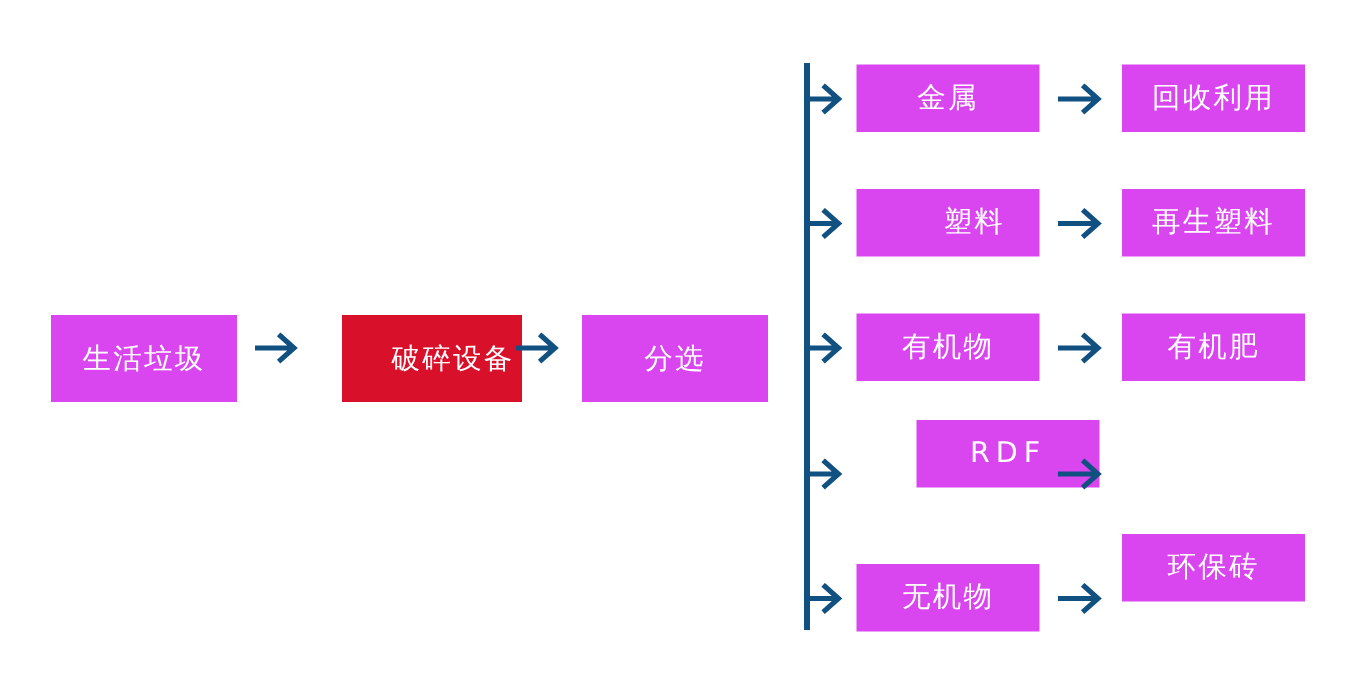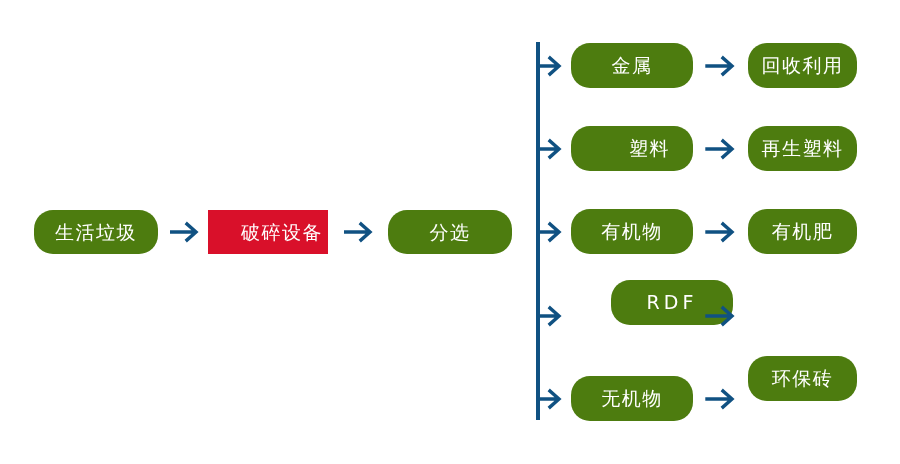--- a/index.html
+++ b/index.html
@@ -31,34 +31,34 @@
     box-sizing: border-box;
     color: #ffffff;
     font-size: 19px;
     font-weight: 500;
     letter-spacing: 1.5px;
     line-height: 1;
     text-align: center;
     white-space: nowrap;
     user-select: none;
   }
-  .node.blue { background: #4d7c0f; border-radius: 19px; }
+  .node.blue { background: #d946ef; }
   .node.red  { background: #d9102a; }
   .node.latin { letter-spacing: 4px; font-size: 19px; }
 
   
-  .main-node { height: 44px; top: 210px; }
+  .main-node { height: 58px; top: 210px; }
   .n-waste   { left: 34px;  width: 124px; }
-  .n-crusher { left: 208px; width: 120px; padding-left: 28px; }
+  .n-crusher { left: 228px; width: 120px; padding-left: 28px; }
   .n-sort    { left: 388px; width: 124px; }
 
   
   .branch-node { height: 45px; }
   .col-a { left: 571px; width: 122px; }
-  .col-b { left: 748px; width: 109px; }
+  .col-b { left: 748px; width: 122px; }
 
   
   .arrow {
     position: absolute;
     display: flex;
     align-items: center;
     justify-content: center;
     color: #105182;
     font-size: 26px;
     font-weight: bold;

